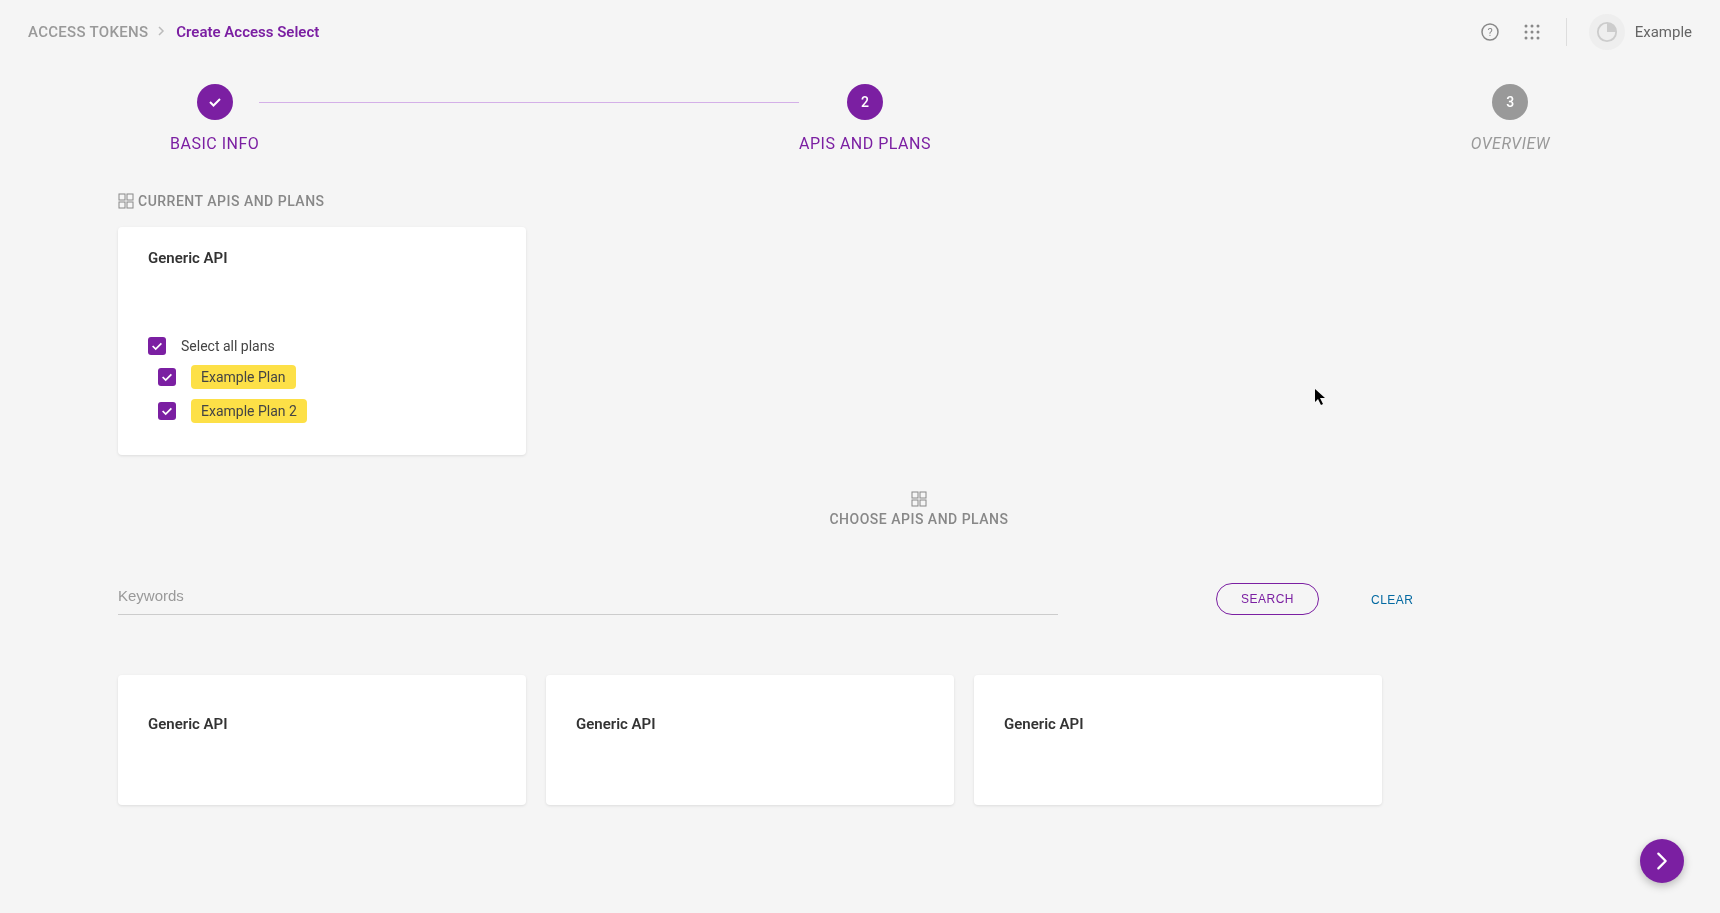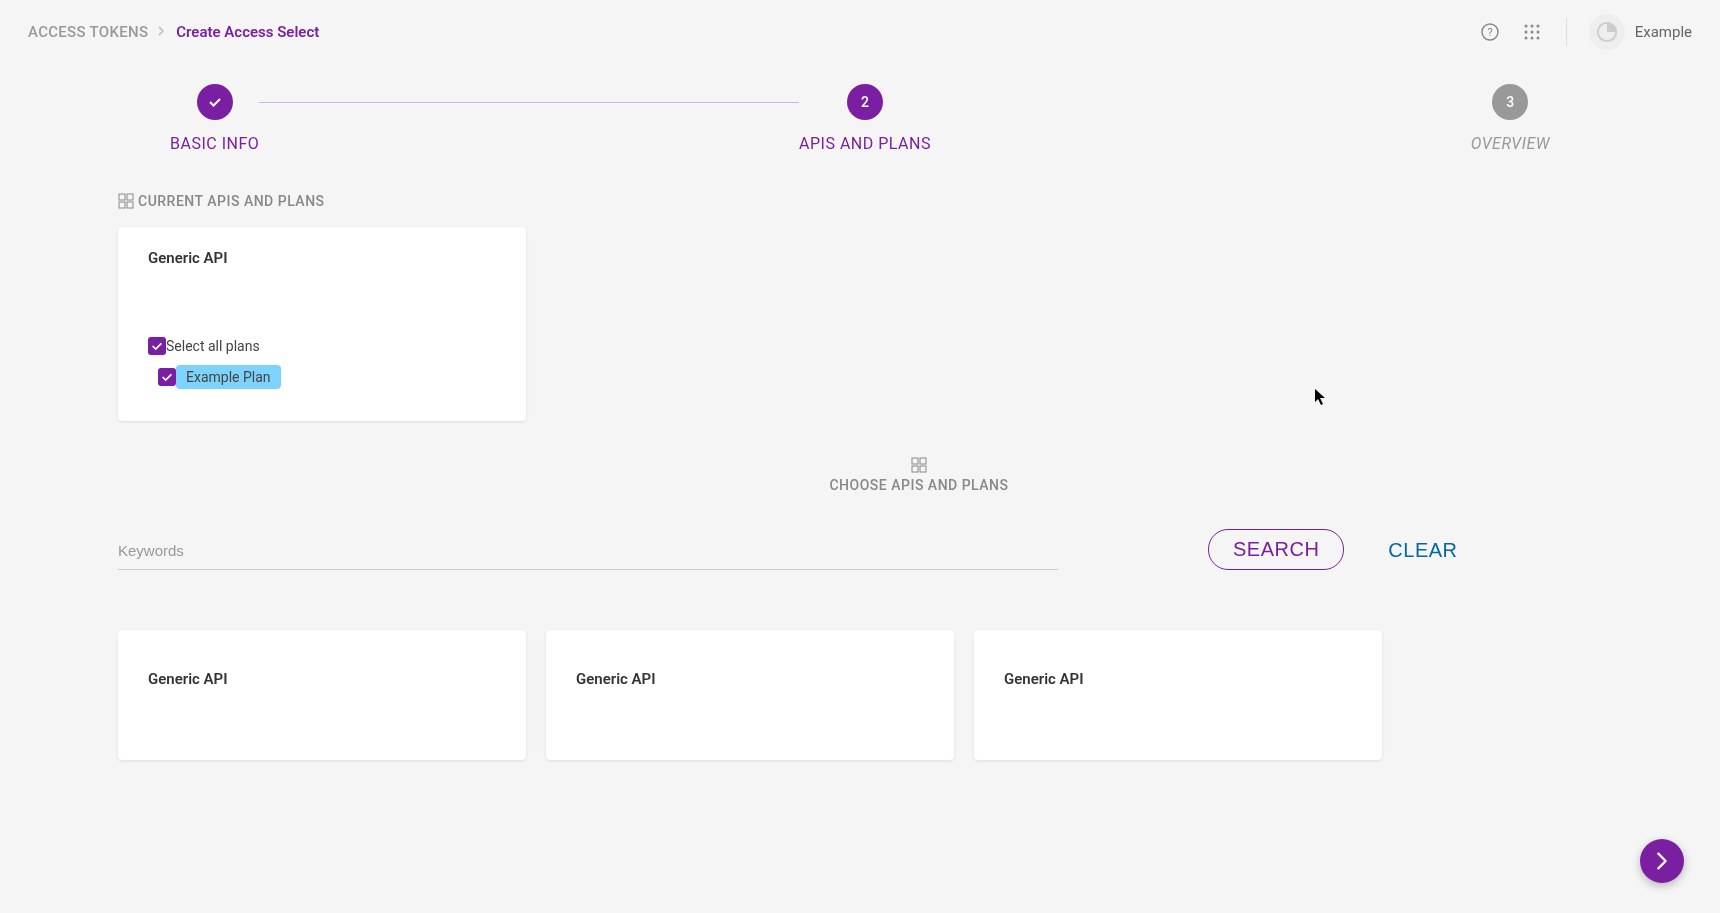--- a/index.html
+++ b/index.html
@@ -160,21 +160,21 @@
     }
     .card-title {
       font-size: 15px;
       font-weight: 600;
       color: #333;
       margin-bottom: 70px;
     }
     .checkbox-row {
       display: flex;
       align-items: center;
-      gap: 0;
+      gap: 15px;
       margin-bottom: 10px;
     }
     .checkbox-row.nested {
       padding-left: 10px;
     }
     .checkbox {
       width: 18px;
       height: 18px;
       background: #7b1fa2;
       border-radius: 3px;
@@ -186,52 +186,52 @@
     }
     .checkbox svg {
       width: 14px;
       height: 14px;
     }
     .checkbox-label {
       font-size: 14px;
       color: #444;
     }
     .chip {
-      background: #7dd3fc;
+      background: #fde047;
       border-radius: 4px;
       padding: 4px 10px;
       font-size: 14px;
       color: #444;
     }
     .search-row {
       display: flex;
       align-items: flex-end;
-      gap: 20px;
-      margin: 36px 118px 20px 118px;
+      gap: 28px;
+      margin: 56px 118px 20px 118px;
     }
     .search-input-wrapper {
       flex: 0 0 940px;
       border-bottom: 1px solid #ccc;
       padding-bottom: 6px;
     }
     .search-input {
       border: none;
       outline: none;
       background: transparent;
       font-size: 15px;
       color: #666;
       width: 100%;
       padding: 4px 0;
     }
     .search-input::placeholder {
       color: #999;
     }
     .btn {
       padding: 8px 24px;
-      font-size: 20px;
+      font-size: 12px;
       letter-spacing: 0.5px;
       cursor: pointer;
       border: none;
       background: none;
       font-weight: 500;
     }
     .btn-outline {
       border: 1px solid #7b1fa2;
       color: #7b1fa2;
       border-radius: 20px;
@@ -377,20 +377,28 @@
     <span class="checkbox-label">Select all plans</span>
   </div>
   <div class="checkbox-row nested">
     <div class="checkbox">
       <svg viewBox="0 0 16 16">
           <path d="M3 8 L6.5 11.5 L13 5" stroke="white" stroke-width="2" fill="none"></path>
         </svg>
     </div>
     <span class="chip">Example Plan</span>
   </div>
+  <div class="checkbox-row nested">
+    <div class="checkbox">
+      <svg viewBox="0 0 16 16">
+          <path d="M3 8 L6.5 11.5 L13 5" stroke="white" stroke-width="2" fill="none"></path>
+        </svg>
+    </div>
+    <span class="chip">Example Plan 2</span>
+  </div>
 </div>
 
 <div class="section-title" style="margin-top:36px;flex-direction:column;">
   <span class="section-icon">
     <svg width="16" height="16" viewBox="0 0 16 16">
         <rect x="1" y="1" width="6" height="6" stroke="#888" fill="none"></rect>
         <rect x="9" y="1" width="6" height="6" stroke="#888" fill="none"></rect>
         <rect x="1" y="9" width="6" height="6" stroke="#888" fill="none"></rect>
         <rect x="9" y="9" width="6" height="6" stroke="#888" fill="none"></rect>
       </svg>

